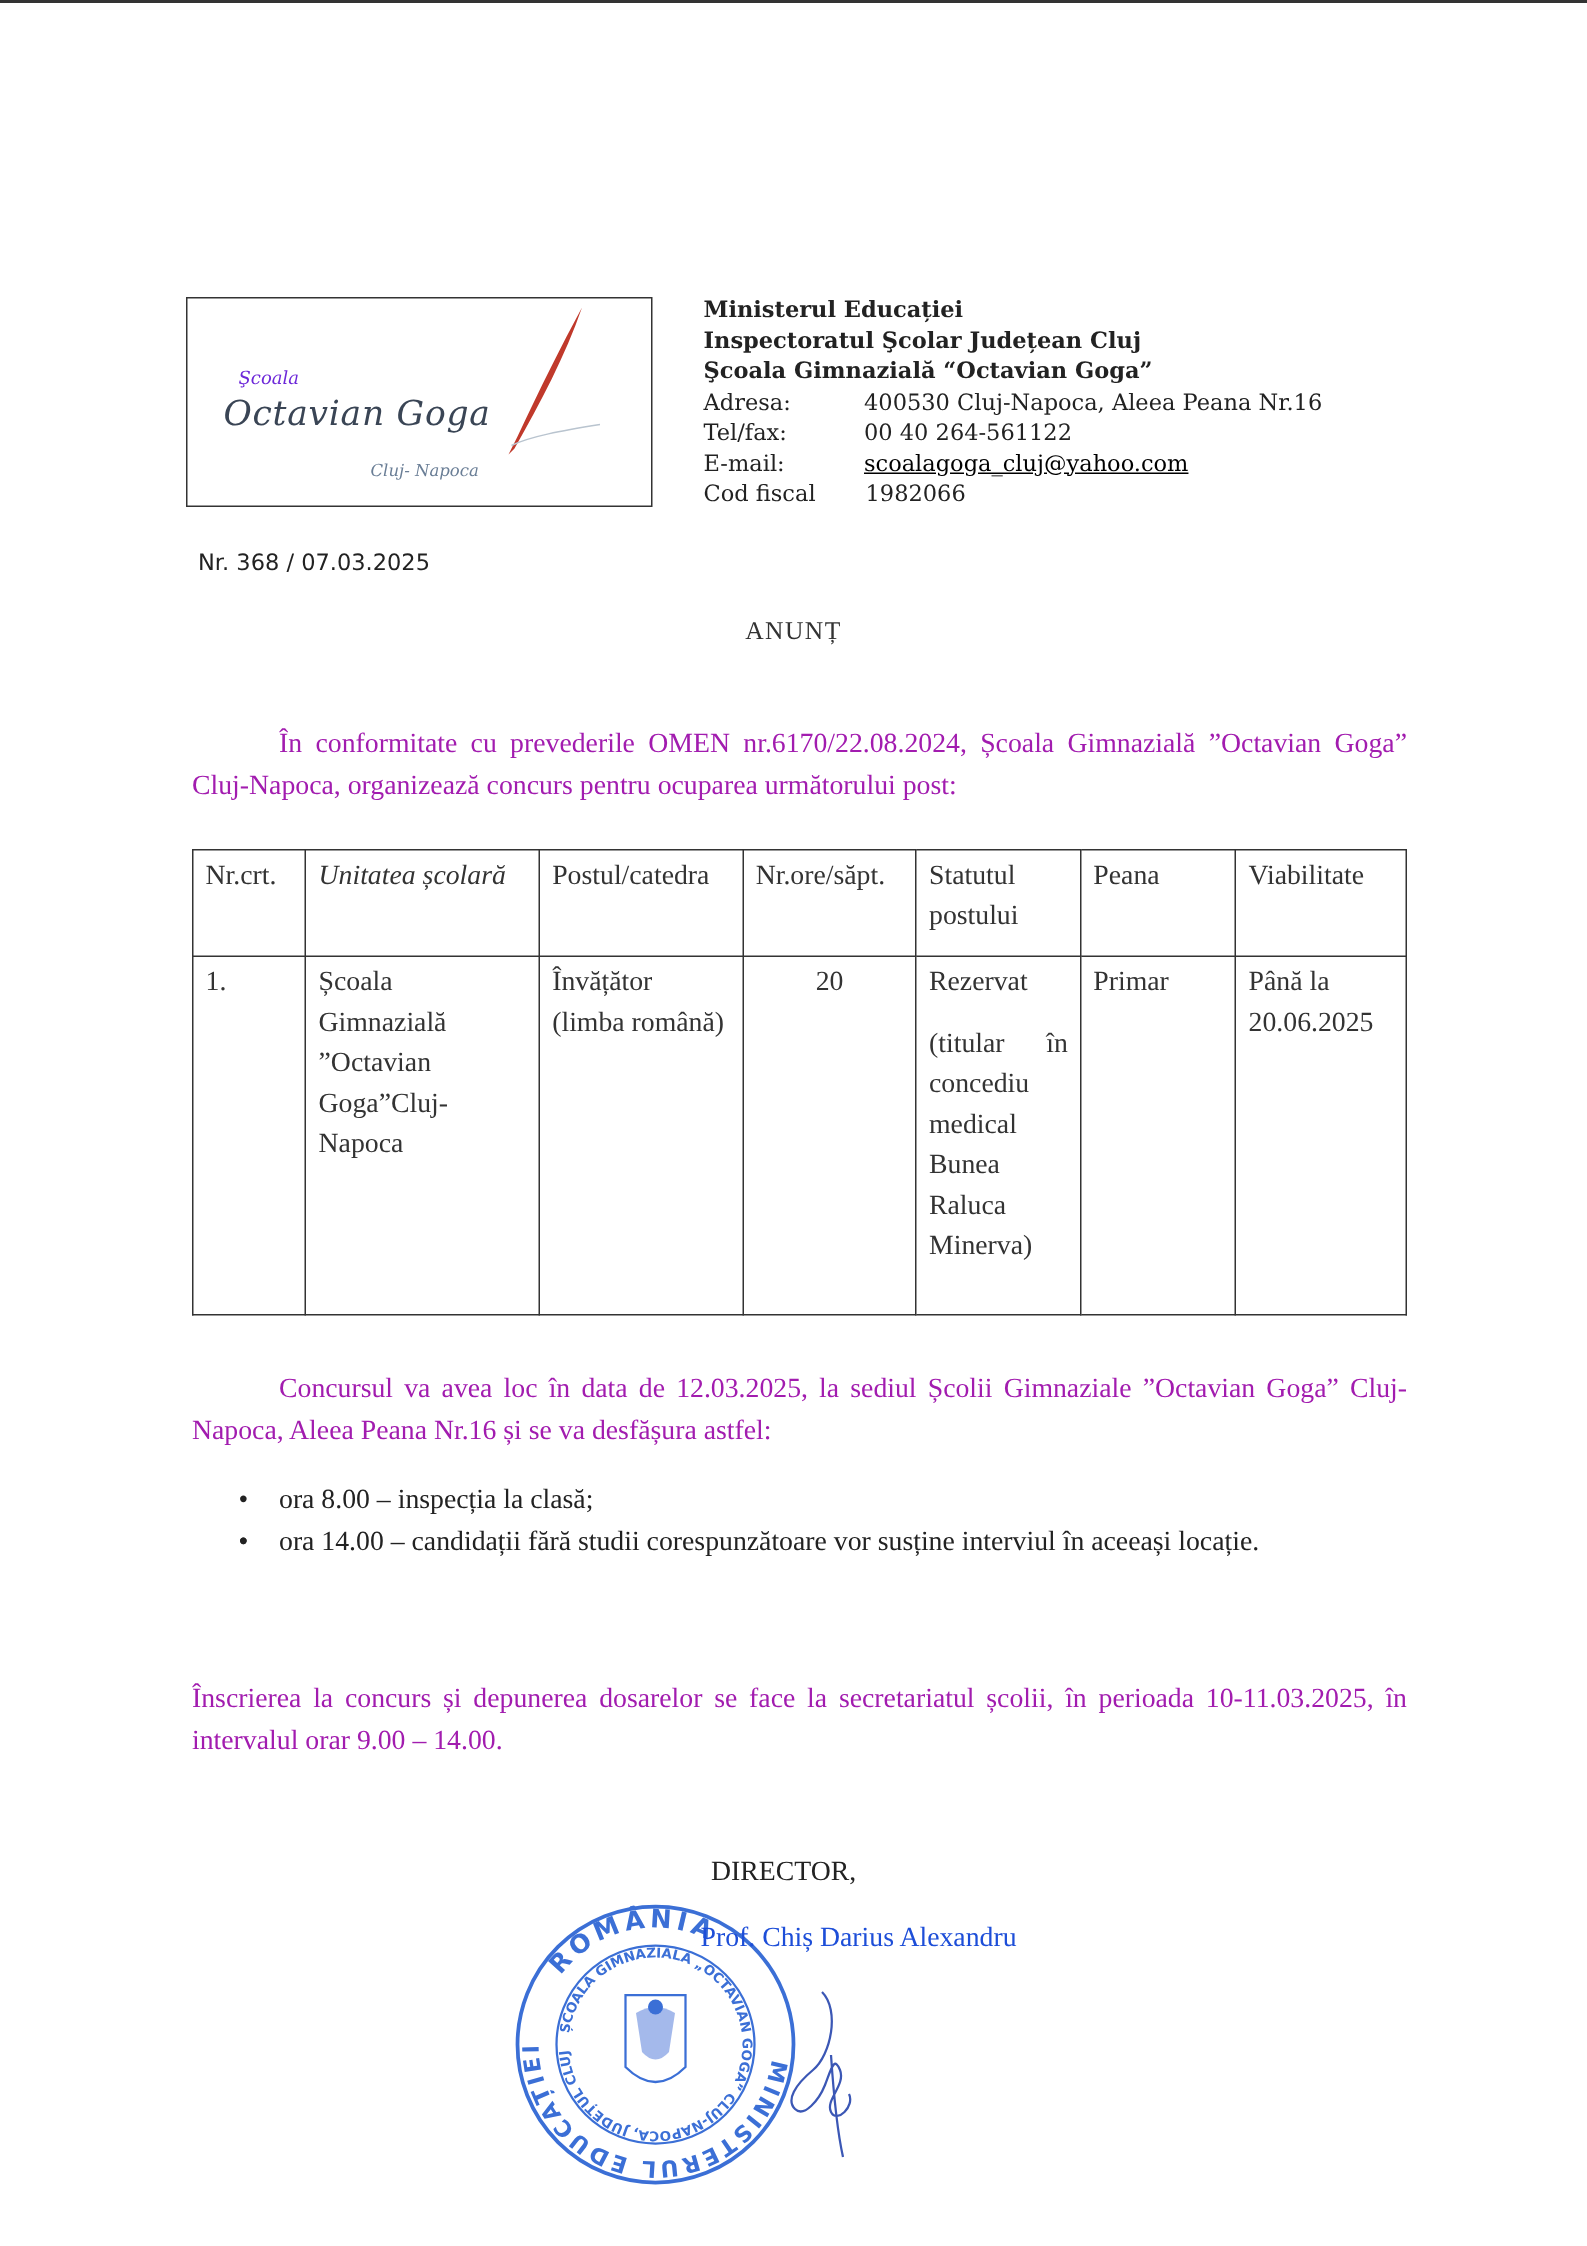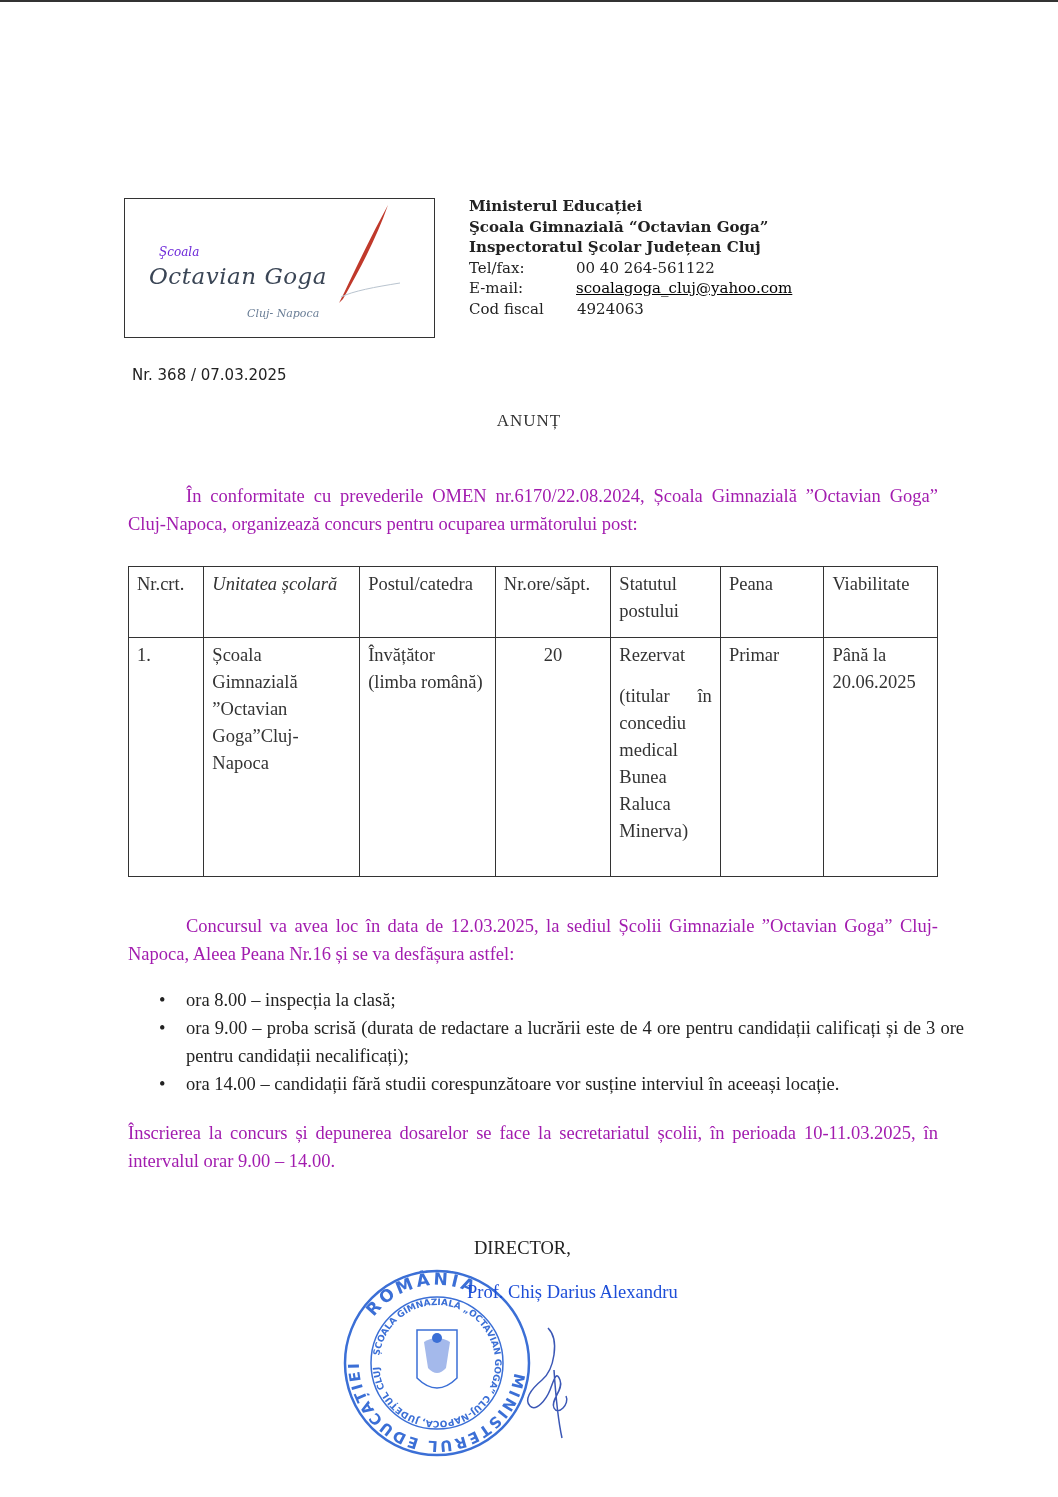--- a/index.html
+++ b/index.html
@@ -53,33 +53,37 @@
     <path d="M263 6 C250 30 235 60 220 92 L214 104 L218 100 C235 70 252 38 263 6 Z" fill="#c0392b"></path>
     <path d="M216 98 C228 92 250 88 275 84" stroke="#b9c4cf" stroke-width="1" fill="none"></path>
   </svg>
   <div class="logo-scoala">Şcoala</div>
   <div class="logo-name">Octavian Goga</div>
   <div class="logo-city">Cluj- Napoca</div>
 </div>
 
 <div class="header-info">
   <div class="bold">Ministerul Educației</div>
+  <div class="bold">Inspectoratul Şcolar Județean Cluj</div>
   <div class="bold">Şcoala Gimnazială “Octavian Goga”</div>
-  <div class="bold">Inspectoratul Şcolar Județean Cluj</div>
+  <div class="hrow">
+    <span class="lbl">Adresa:</span>
+    <span>400530 Cluj-Napoca, Aleea Peana Nr.16</span>
+  </div>
   <div class="hrow">
     <span class="lbl">Tel/fax:</span>
     <span>00 40 264-561122</span>
   </div>
   <div class="hrow">
     <span class="lbl">E-mail:</span>
     <a>scoalagoga_cluj@yahoo.com</a>
   </div>
   <div class="hrow cod">
     <span class="lbl">Cod fiscal</span>
-    <span>4924063</span>
+    <span>1982066</span>
   </div>
 </div>
 
 <div class="reg-nr">Nr.  368 / 07.03.2025</div>
 <div class="title">ANUNȚ</div>
 
 <p class="para indent" style="top:482px;margin:0;">În conformitate cu prevederile OMEN nr.6170/22.08.2024, Școala Gimnazială ”Octavian Goga” Cluj-Napoca, organizează concurs pentru ocuparea următorului post:</p>
 
 <table class="posts">
   <thead>
@@ -106,21 +110,21 @@
       <td>Primar</td>
       <td class="just">Până la 20.06.2025</td>
     </tr>
   </tbody>
 </table>
 
 <p class="para indent" style="top:912px;margin:0;">Concursul va avea loc în data de 12.03.2025, la sediul Școlii Gimnaziale ”Octavian Goga” Cluj-Napoca, Aleea Peana Nr.16 și se va desfășura astfel:</p>
 
 <ul class="schedule">
   <li><span class="bullet">•</span><span>ora 8.00 – inspecția la clasă;</span></li>
-  <li><span class="bullet">•</span><span>ora 9.00 – proba scrisă (durata de redactare a lucrării este de 4 ore pentru candidații calificați și de 3 ore pentru candidații necalificați);</span></li>
+  <li><span class="bullet">•</span></li>
   <li><span class="bullet">•</span><span>ora 14.00 – candidații fără studii corespunzătoare vor susține interviul în aceeași locație.</span></li>
 </ul>
 
 <p class="para" style="top:1119px;margin:0;">Înscrierea la concurs și depunerea dosarelor se face la secretariatul școlii, în perioada 10-11.03.2025, în intervalul orar 9.00 – 14.00.</p>
 
 <div class="director">DIRECTOR,</div>
 <div class="director-name">Prof. Chiș Darius Alexandru</div>
 
 <svg class="stamp" viewBox="0 0 190 190">
   <defs>

